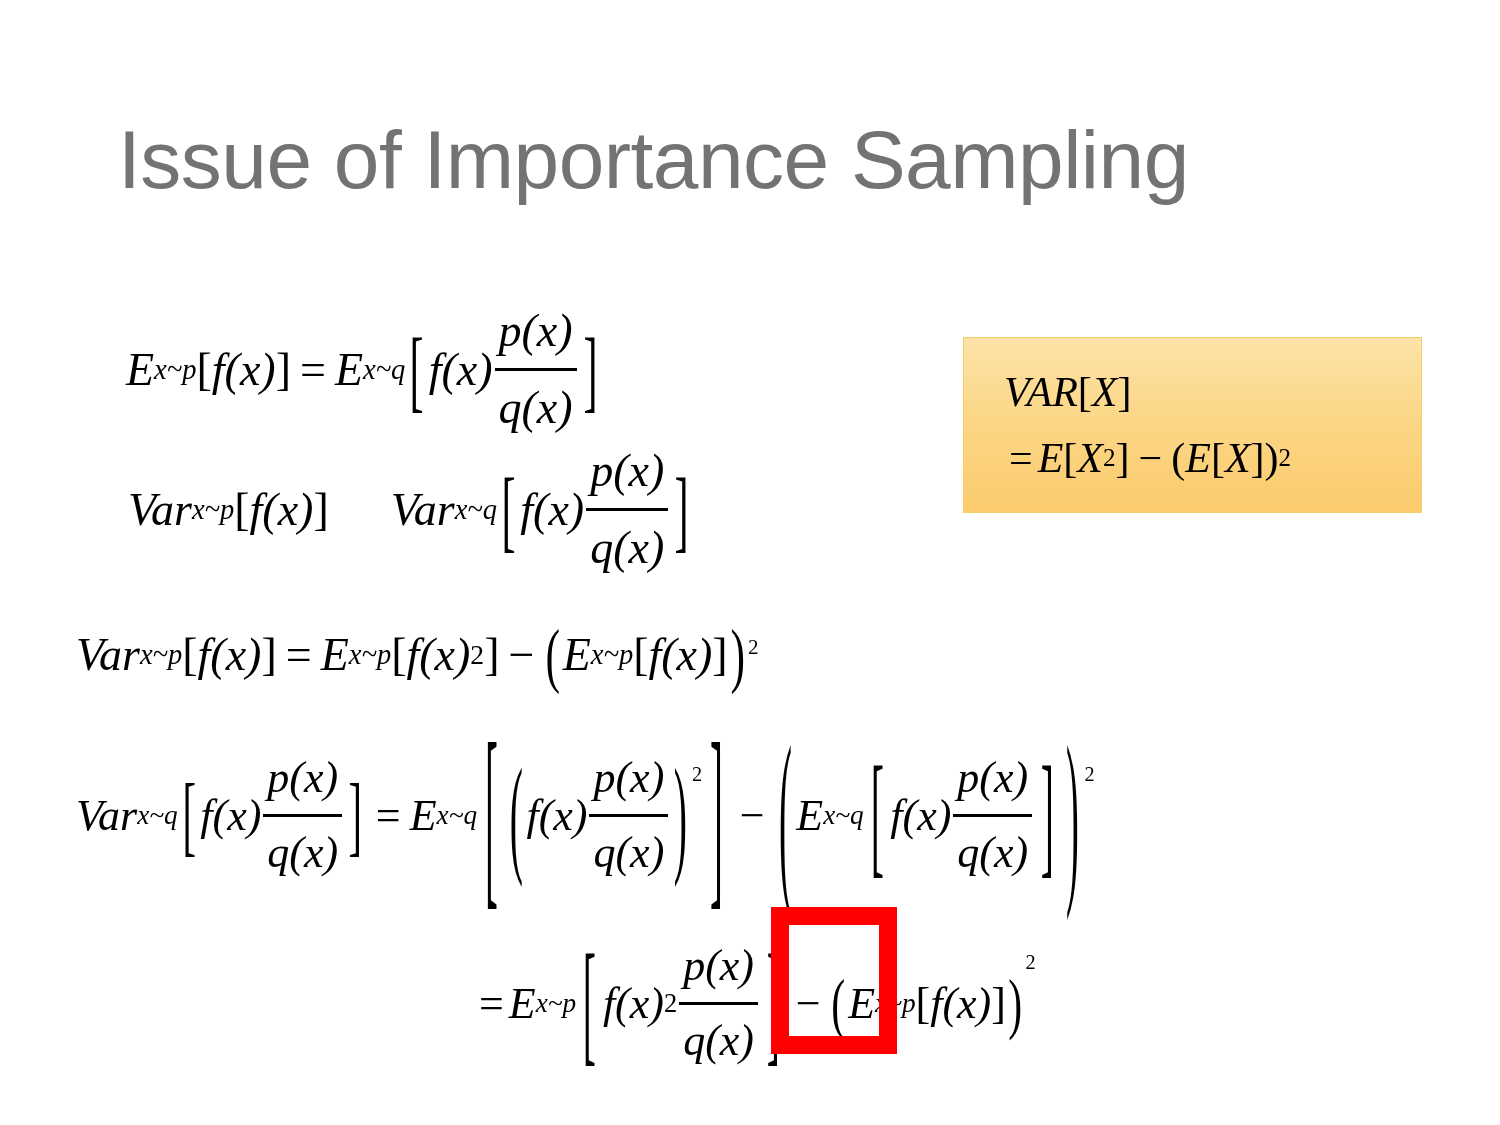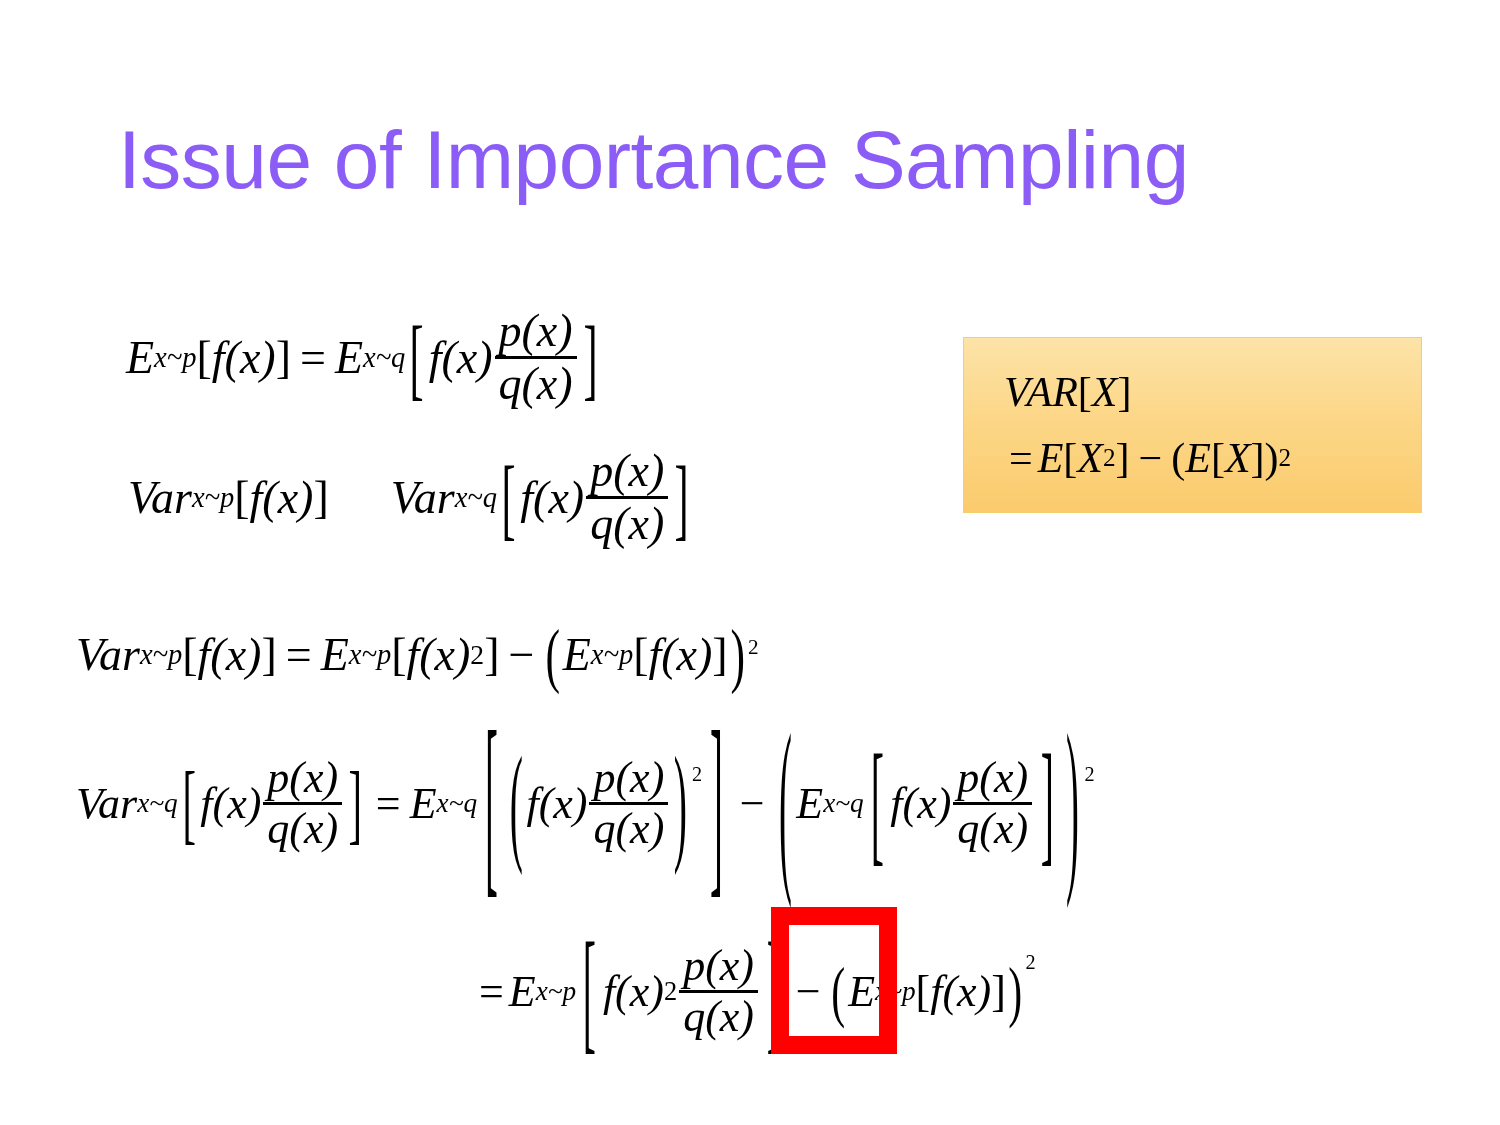--- a/index.html
+++ b/index.html
@@ -19,21 +19,21 @@
   
   .slide-title {
     position: absolute;
     left: 118px;
     top: 112px;
     font-family: "Liberation Sans", sans-serif;
     font-weight: 300;
     font-size: 82px;
     line-height: 96px;
     letter-spacing: -0.5px;
-    color: #8b5cf6;
+    color: #737373;
     white-space: nowrap;
   }
 
   
   .math {
     font-family: "Liberation Serif", serif;
     font-style: italic;
     color: #000000;
     white-space: nowrap;
     display: flex;
@@ -62,20 +62,21 @@
 
   
   .frac {
     display: inline-flex;
     flex-direction: column;
     align-items: center;
     justify-content: center;
     vertical-align: middle;
     margin: 0 2px;
     line-height: 1.0;
+    gap: 12px;
   }
   .frac .num { padding: 0 4px 2px 4px; }
   .frac .den { padding: 2px 4px 0 4px; font-style: italic; }
   .frac .bar {
     width: 100%;
     min-width: 1.1em;
     height: 3px;
     background: #000;
   }
 

